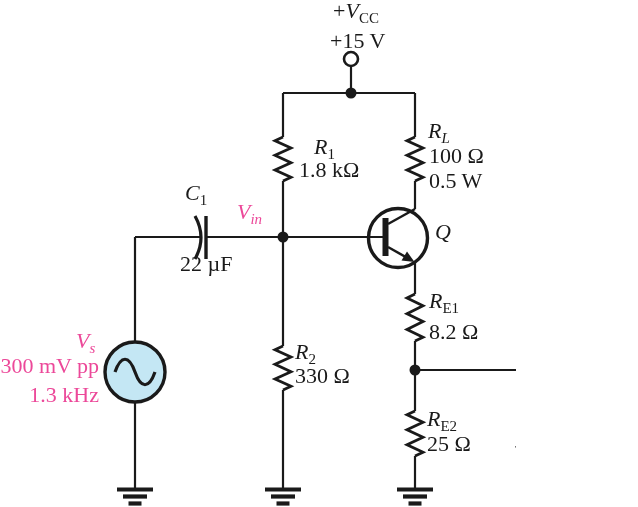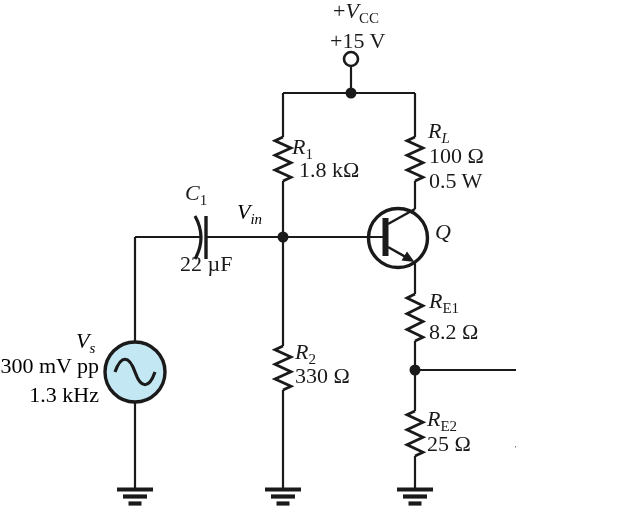--- a/index.html
+++ b/index.html
@@ -9,21 +9,21 @@
   }
   #circuit-svg{position:absolute;left:0;top:0;}
   .lbl{
     position:absolute;font-size:22px;line-height:1;white-space:nowrap;
     font-family:"Liberation Serif","DejaVu Serif",serif;color:#1a1a1a;
   }
   .sym{font-style:italic;}
   .plain{font-style:normal;}
   .sb{font-size:15px;font-style:normal;line-height:0;}
   .sb.it{font-style:italic;}
-  .blue{color:#000000;}
+  .blue{color:#ec4899;}
   .ralign{text-align:right;width:99px;}
 </style>
 </head>
 <body>
 
 <div id="stage">
 
   <svg id="circuit-svg" width="638" height="507" viewBox="0 0 638 507">
     <g stroke="#1a1a1a" stroke-width="2.2" fill="none">
 
@@ -108,21 +108,21 @@
     <g stroke="#1a1a1a" stroke-width="4.2">
       <line x1="525" y1="489.5" x2="561" y2="489.5"></line>
         <line x1="531" y1="496.5" x2="555" y2="496.5"></line>
         <line x1="536.5" y1="503.5" x2="549.5" y2="503.5"></line>
     </g>
   </svg>
 
   <div class="lbl" style="left:333px;top:0px"><span class="plain">+</span><span class="sym">V</span><sub class="sb">CC</sub></div>
   <div class="lbl" style="left:330px;top:30px">+15 V</div>
 
-  <div class="lbl" style="left:292px;top:136px"><span class="sym">R</span><sub class="sb">1</sub></div>
+  <div class="lbl" style="left:314px;top:136px"><span class="sym">R</span><sub class="sb">1</sub></div>
   <div class="lbl" style="left:299px;top:159px">1.8 kΩ</div>
 
   <div class="lbl" style="left:428px;top:120px"><span class="sym">R</span><sub class="sb it">L</sub></div>
   <div class="lbl" style="left:429px;top:145px">100 Ω</div>
   <div class="lbl" style="left:429px;top:170px">0.5 W</div>
 
   <div class="lbl" style="left:185px;top:182px"><span class="sym">C</span><sub class="sb">1</sub></div>
   <div class="lbl" style="left:180px;top:253px">22 µF</div>
 
   <div class="lbl blue" style="left:237px;top:201px"><span class="sym">V</span><sub class="sb it">in</sub></div>

